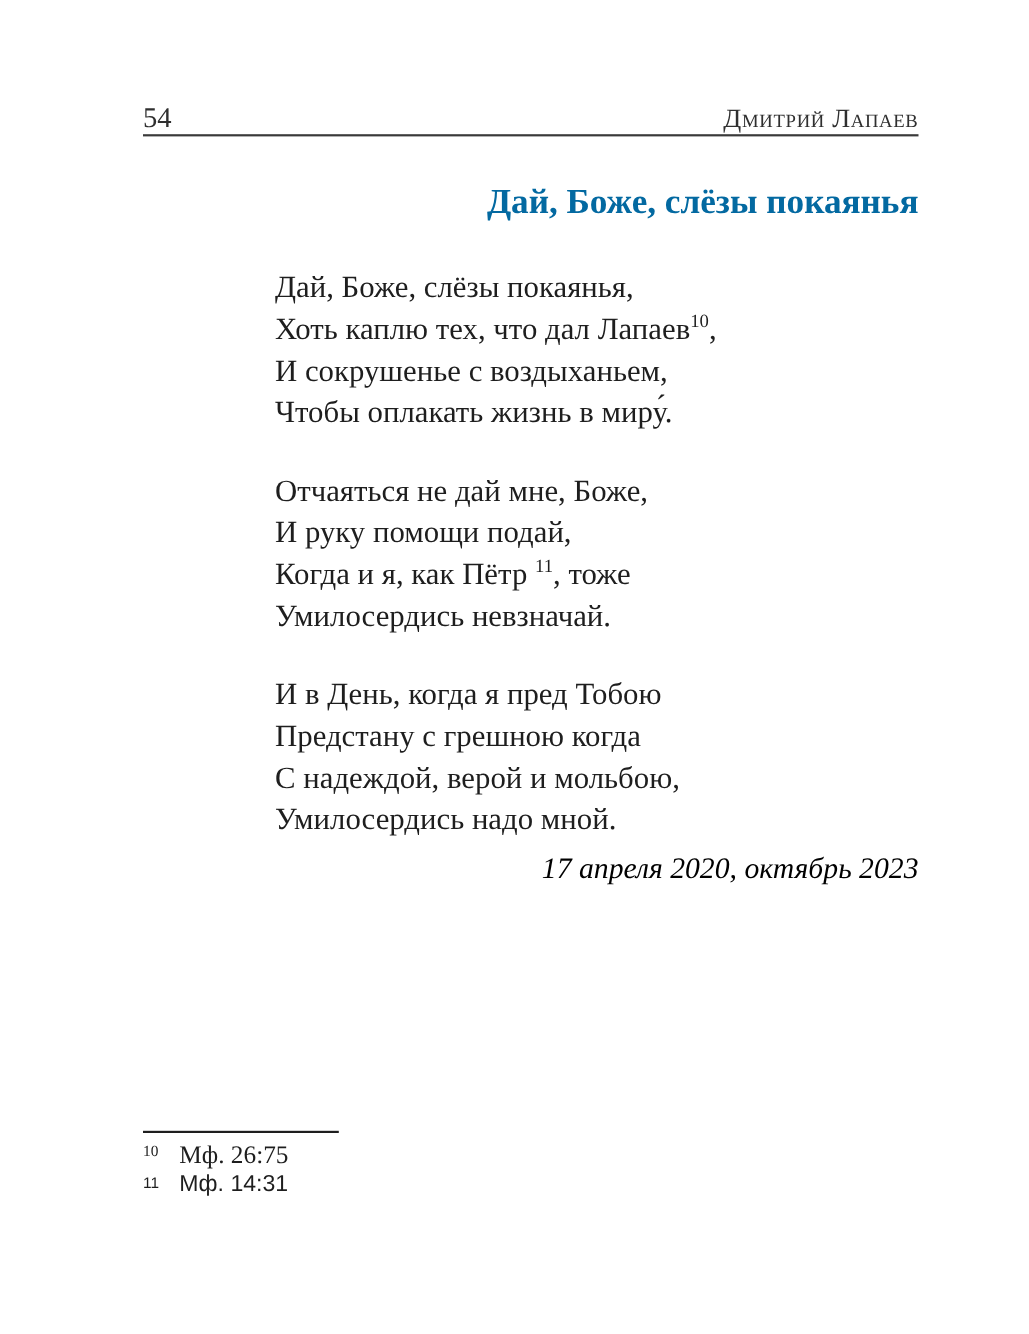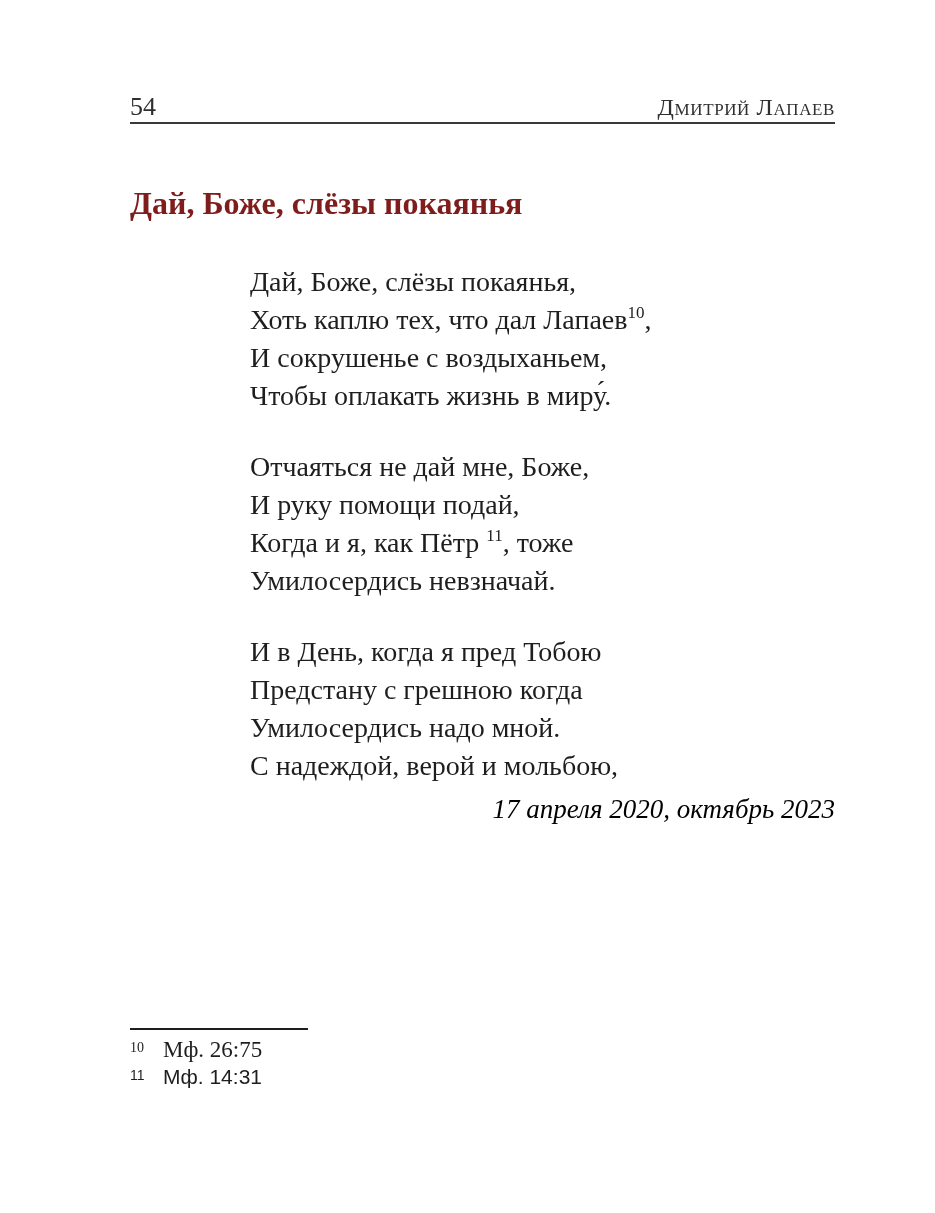--- a/index.html
+++ b/index.html
@@ -30,26 +30,26 @@
     color: #2f2f2f;
   }
   .author {
     font-size: 24px;
     font-variant: small-caps;
     letter-spacing: 0.6px;
     color: #2f2f2f;
   }
   
   .poem-title {
-    margin-top: 61px;
-    text-align: left;
+    margin-top: 41px;
+    text-align: right;
     font-size: 32px;
     font-weight: bold;
     line-height: 1.15;
-    color: #7f1d1d;
+    color: #0369a1;
   }
   
   .poem {
     margin-top: 41px;
     margin-left: 120px; 
     font-size: 28px;
   }
   .stanza { margin-bottom: 33px; }
   .stanza:last-of-type { margin-bottom: 0; }
   .line {
@@ -131,22 +131,22 @@
       <div class="stanza">
         <p class="line">Отчаяться не дай мне, Боже,</p>
         <p class="line">И руку помощи подай,</p>
         <p class="line"><span>Когда и я, как Пётр </span><sup class="fnref">11</sup><span>, тоже</span></p>
         <p class="line">Умилосердись невзначай.</p>
       </div>
 
       <div class="stanza">
         <p class="line">И в День, когда я пред Тобою</p>
         <p class="line">Предстану с грешною когда</p>
+        <p class="line">С надеждой, верой и мольбою,</p>
         <p class="line">Умилосердись надо мной.</p>
-        <p class="line">С надеждой, верой и мольбою,</p>
       </div>
 
       <p class="poem-date">17 апреля 2020, октябрь 2023</p>
     </div>
   </div>
 
   <div class="footnotes">
     <div class="footnote-rule"></div>
     <div class="footnote">
       <span class="fn-marker">10</span>

